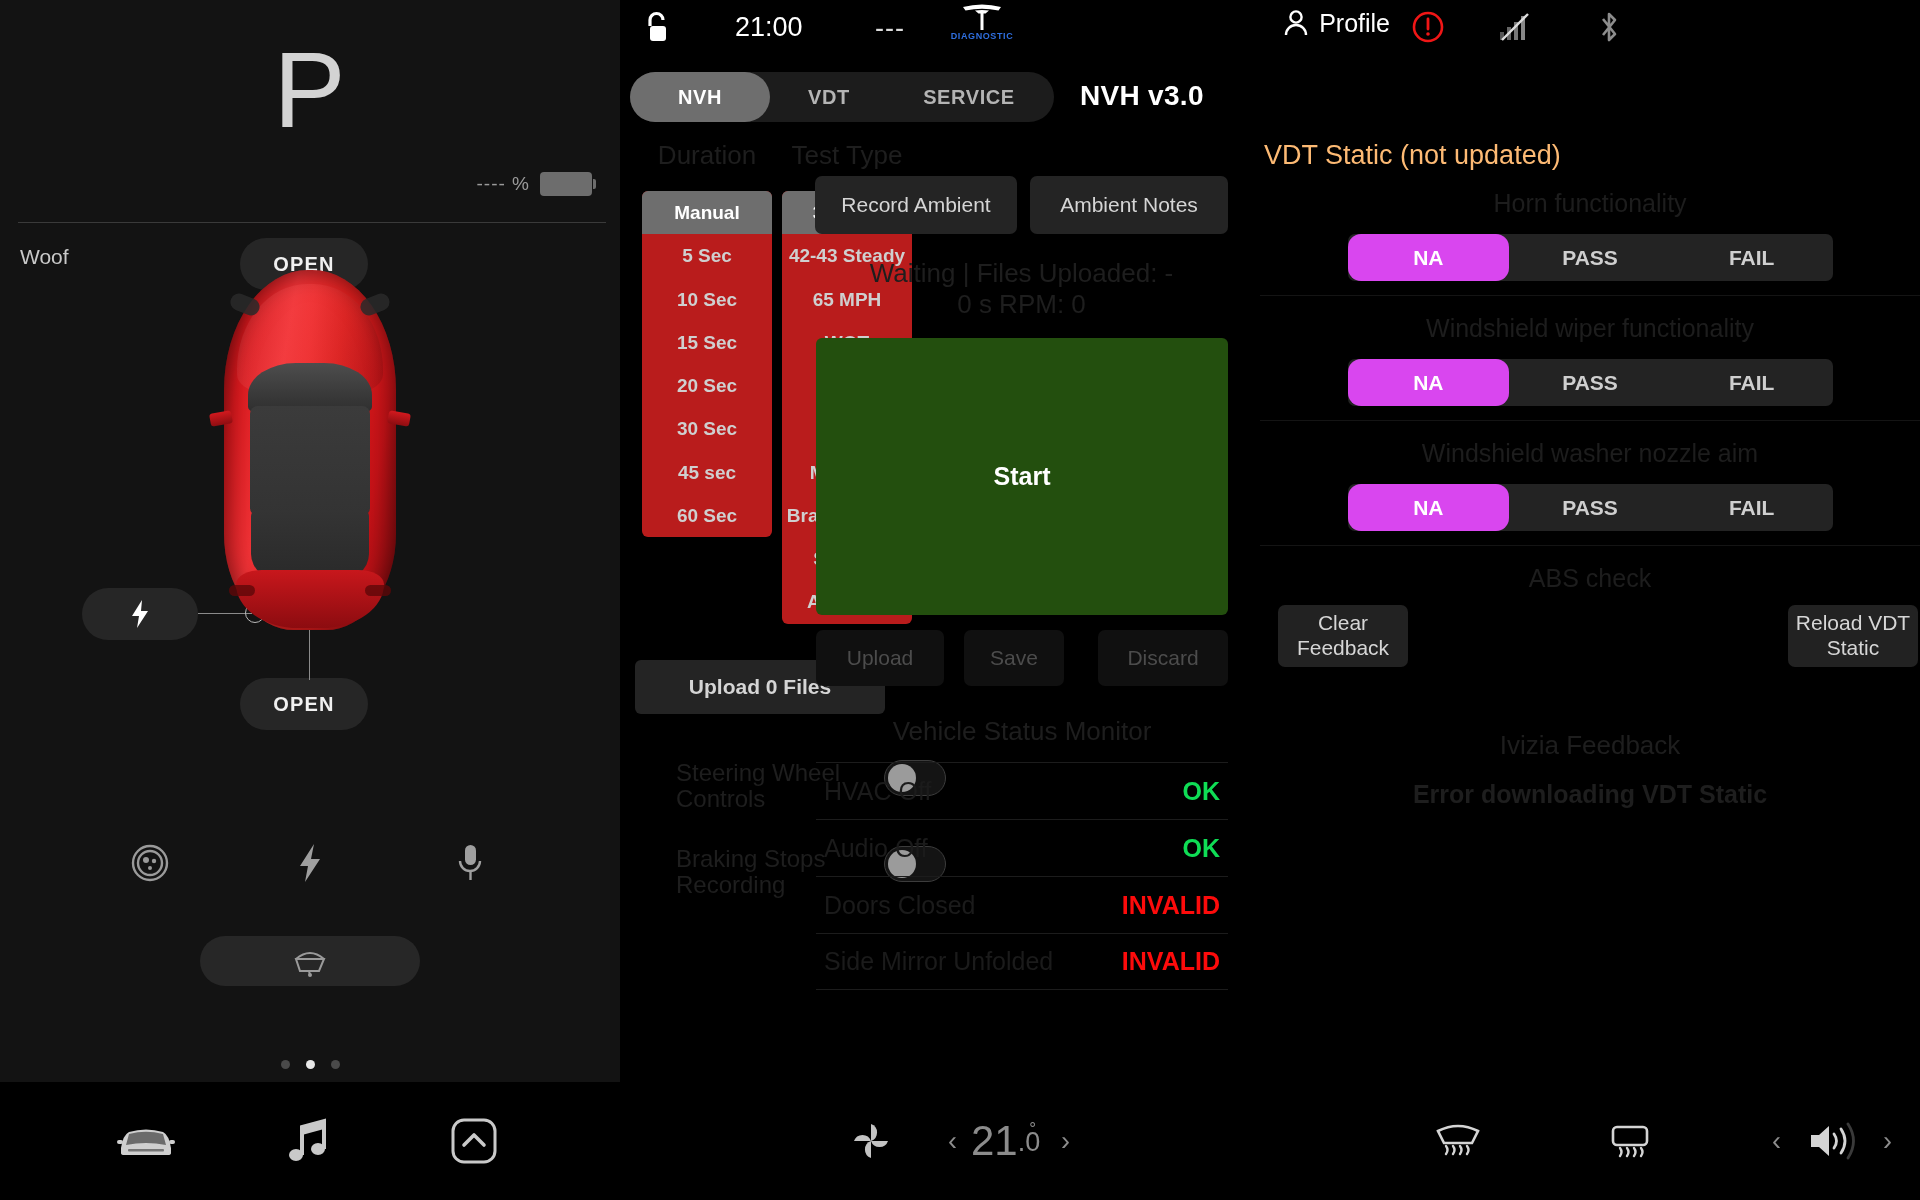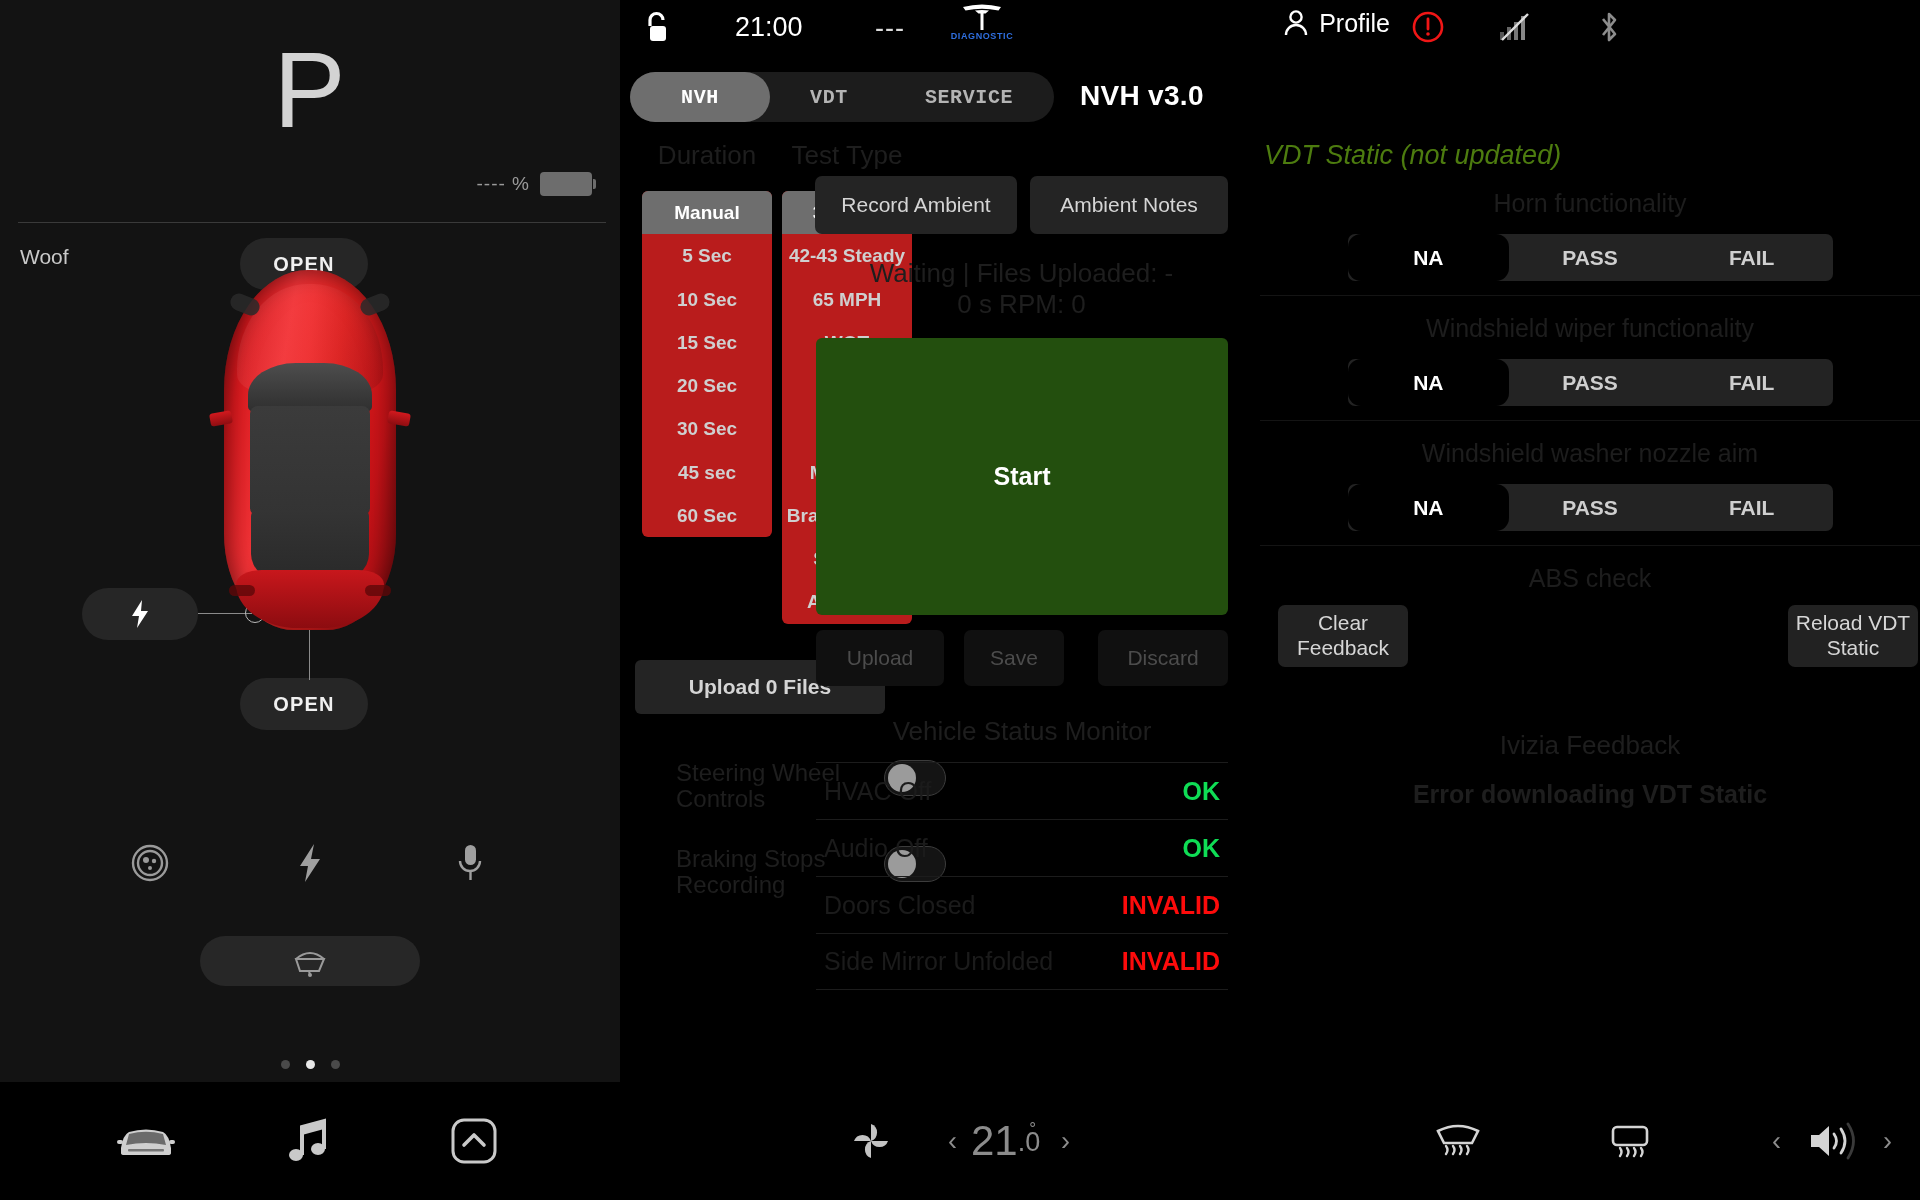--- a/index.html
+++ b/index.html
@@ -162,21 +162,21 @@
   .sb-signal { position: absolute; right: 116px; top: 12px; }
   .sb-bt { position: absolute; right: 26px; top: 10px; }
 
   .tabbar {
     position: absolute; left: 10px; top: 72px; width: 424px; height: 50px;
     background: #1c1c1c; border-radius: 25px; display: flex; align-items: center;
   }
   .tab {
     height: 50px; display: flex; align-items: center; justify-content: center;
     font-size: 20px; font-weight: 700; color: #b4b4b4; letter-spacing: .6px;
-    cursor: pointer; border-radius: 25px; font-family: Liberation Mono, monospace;
+    cursor: pointer; border-radius: 25px;
   }
   .tab.w1 { width: 140px; }
   .tab.w2 { width: 118px; }
   .tab.w3 { width: 162px; }
   .tab.active { background: #6e6e6e; color: #fff; }
   .app-title {
     position: absolute; left: 460px; top: 80px;
     font-size: 28px; font-weight: 700; color: #fff; letter-spacing: .3px;
   }
 
@@ -248,32 +248,32 @@
     border-top: 1px solid #1c1c1c; padding: 0 8px;
   }
   .vsm-row:last-child { border-bottom: 1px solid #1c1c1c; }
   .vsm-name { font-size: 25px; color: #1b1b1b; }
   .vsm-val { font-size: 25px; font-weight: 700; }
   .vsm-val.ok { color: #0fdd55; margin-left: 21px; }
   .vsm-val.invalid { color: #fd0b0b; }
 
   
   .vdt-panel { position: absolute; left: 640px; top: 140px; width: 660px; height: 462px; overflow: hidden; }
-  .vdt-title { font-size: 27px; color: #4d7c0f; padding-left: 4px; font-style: italic; }
+  .vdt-title { font-size: 27px; color: #fdba74; padding-left: 4px; }
   .vdt-item { margin-top: 10px; border-bottom: 1px solid #141414; padding-bottom: 14px; }
   .vdt-item-label { text-align: center; font-size: 25px; color: #1d1d1d; padding: 8px 0 16px; }
   .seg {
     margin: 0 auto; width: 485px; height: 47px; background: #232323; border-radius: 7px;
     display: flex; overflow: hidden;
   }
   .seg-opt {
     flex: 1; display: flex; align-items: center; justify-content: center;
     font-size: 21px; font-weight: 700; color: #cfcfcf; cursor: pointer;
   }
-  .seg-opt.active { background: #000000; color: #fff; border-radius: 13px; }
+  .seg-opt.active { background: #d946ef; color: #fff; border-radius: 13px; }
 
   .fb-btn {
     position: absolute; top: 605px; height: 62px; background: #222; border-radius: 7px;
     display: flex; align-items: center; justify-content: center; text-align: center;
     font-size: 21px; color: #d6d6d6; line-height: 1.18; cursor: pointer;
   }
   .btn-clear-fb { left: 658px; width: 130px; }
   .btn-reload-vdt { left: 1168px; width: 130px; }
   .ivizia-title {
     position: absolute; left: 640px; top: 730px; width: 660px; text-align: center;

